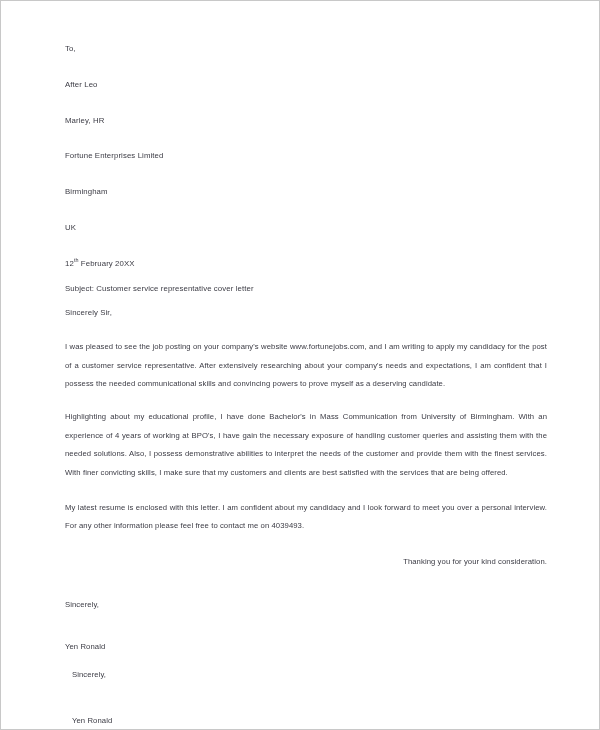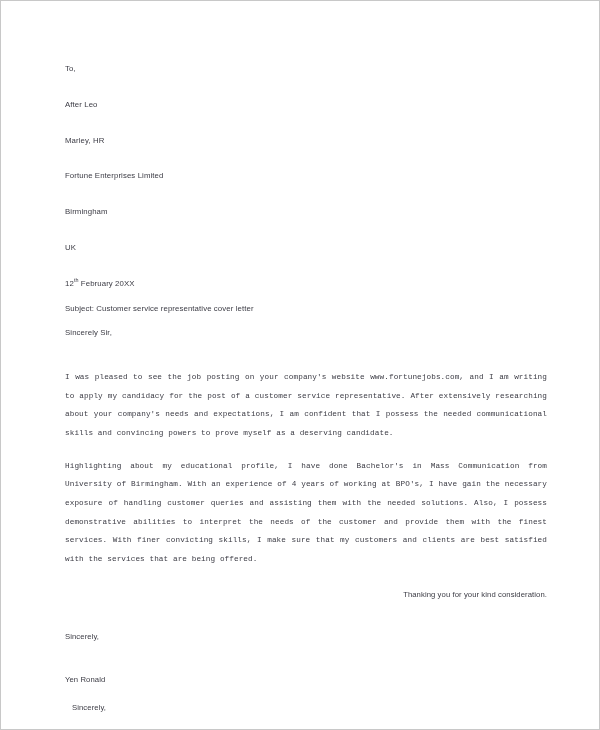--- a/index.html
+++ b/index.html
@@ -21,21 +21,21 @@
   }
   .sheet {
     position: absolute;
     left: 64px;
     top: 0;
     width: 482px;
   }
 
   
   .addr-block {
-    padding-top: 64px;
+    padding-top: 44px;
   }
   .addr-line {
     font-size: 7.8px;
     color: #3b3b44;
     line-height: 1;
     margin-bottom: 28px;
     letter-spacing: 0.1px;
     white-space: nowrap;
   }
 
@@ -49,22 +49,21 @@
     white-space: nowrap;
   }
   .meta-line sup {
     font-size: 5.4px;
     vertical-align: super;
     line-height: 0;
   }
 
   
   .body-block {
-    margin-top: 31px;
-    font-family: Liberation Mono, monospace;
+    margin-top: 21px;
   }
   .para {
     font-size: 7.7px;
     color: #3b3b44;
     line-height: 2.42;
     text-align: justify;
     letter-spacing: 0.08px;
     margin: 0 0 14px 0;
   }
   .para.tight {
@@ -110,20 +109,21 @@
 
     <div class="meta-line"><span>12</span><sup>th</sup><span> February 20XX</span></div>
 
     <div class="meta-line">Subject: Customer service representative cover letter</div>
 
     <div class="meta-line">Sincerely Sir,</div>
 
     <div class="body-block">
       <p class="para">I was pleased to see the job posting on your company's website www.fortunejobs.com, and I am writing to apply my candidacy for the post of a customer service representative. After extensively researching about your company's needs and expectations, I am confident that I possess the needed communicational skills and convincing powers to prove myself as a deserving candidate.</p>
       <p class="para tight">Highlighting about my educational profile, I have done Bachelor's in Mass Communication from University of Birmingham. With an experience of 4 years of working at BPO's, I have gain the necessary exposure of handling customer queries and assisting them with the needed solutions. Also, I possess demonstrative abilities to interpret the needs of the customer and provide them with the finest services. With finer convicting skills, I make sure that my customers and clients are best satisfied with the services that are being offered.</p>
+      <p class="para gap-above">My latest resume is enclosed with this letter. I am confident about my candidacy and I look forward to meet you over a personal interview. For any other information please feel free to contact me on 4039493.</p>
     </div>
 
     <div class="closing">
       <div class="closing-line sp-thanks">Thanking you for your kind consideration.</div>
       <div class="closing-line sp-sincerely">Sincerely,</div>
       <div class="closing-line sp-name">Yen Ronald</div>
       <div class="closing-line indented sp-sincerely2">Sincerely,</div>
       <div class="closing-line indented">Yen Ronald</div>
     </div>
 

